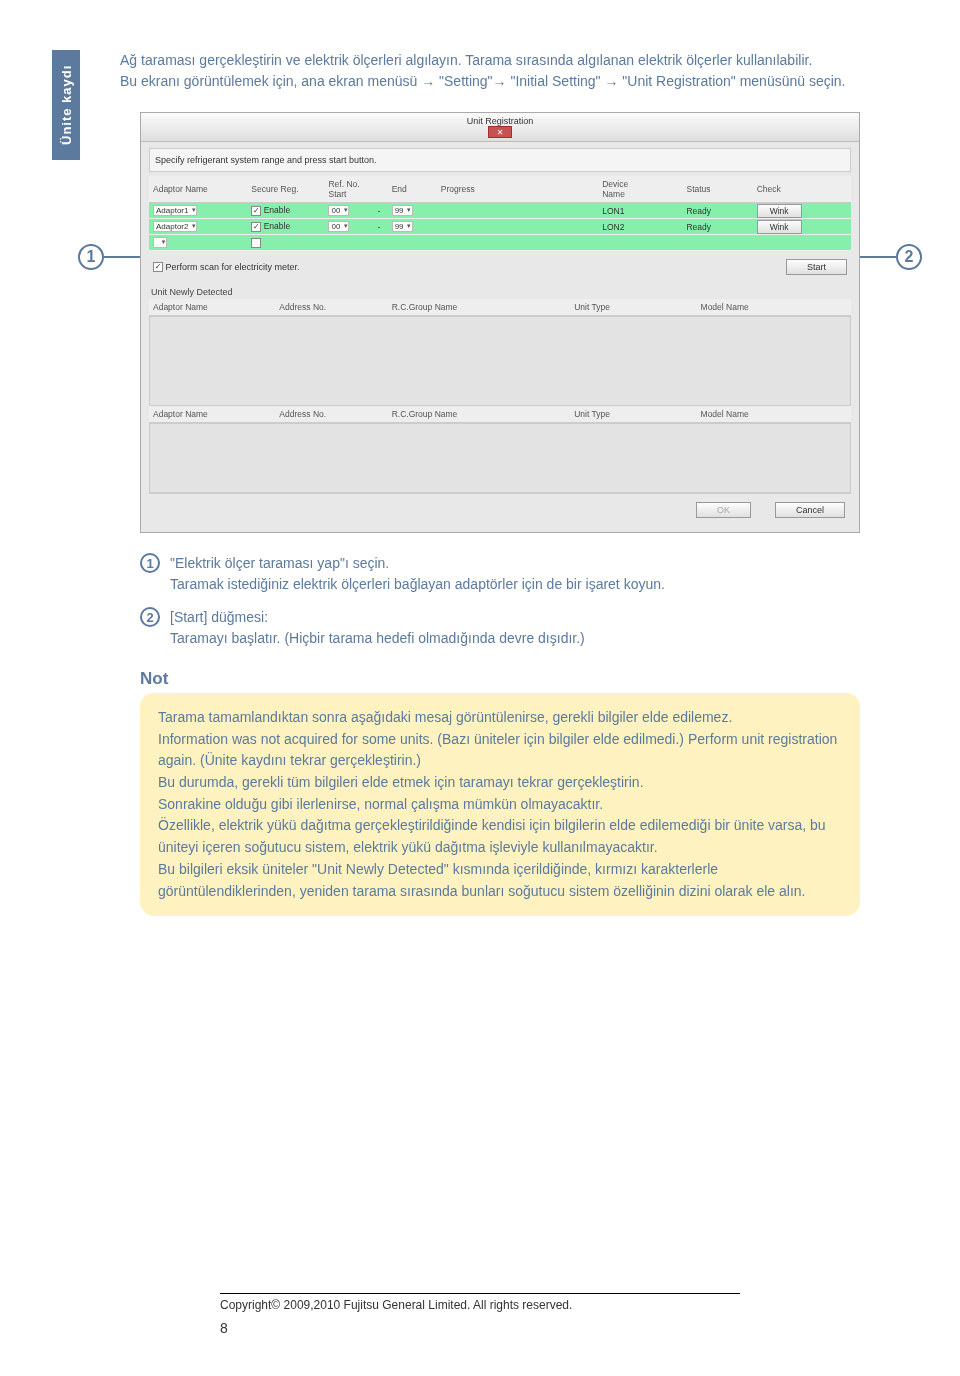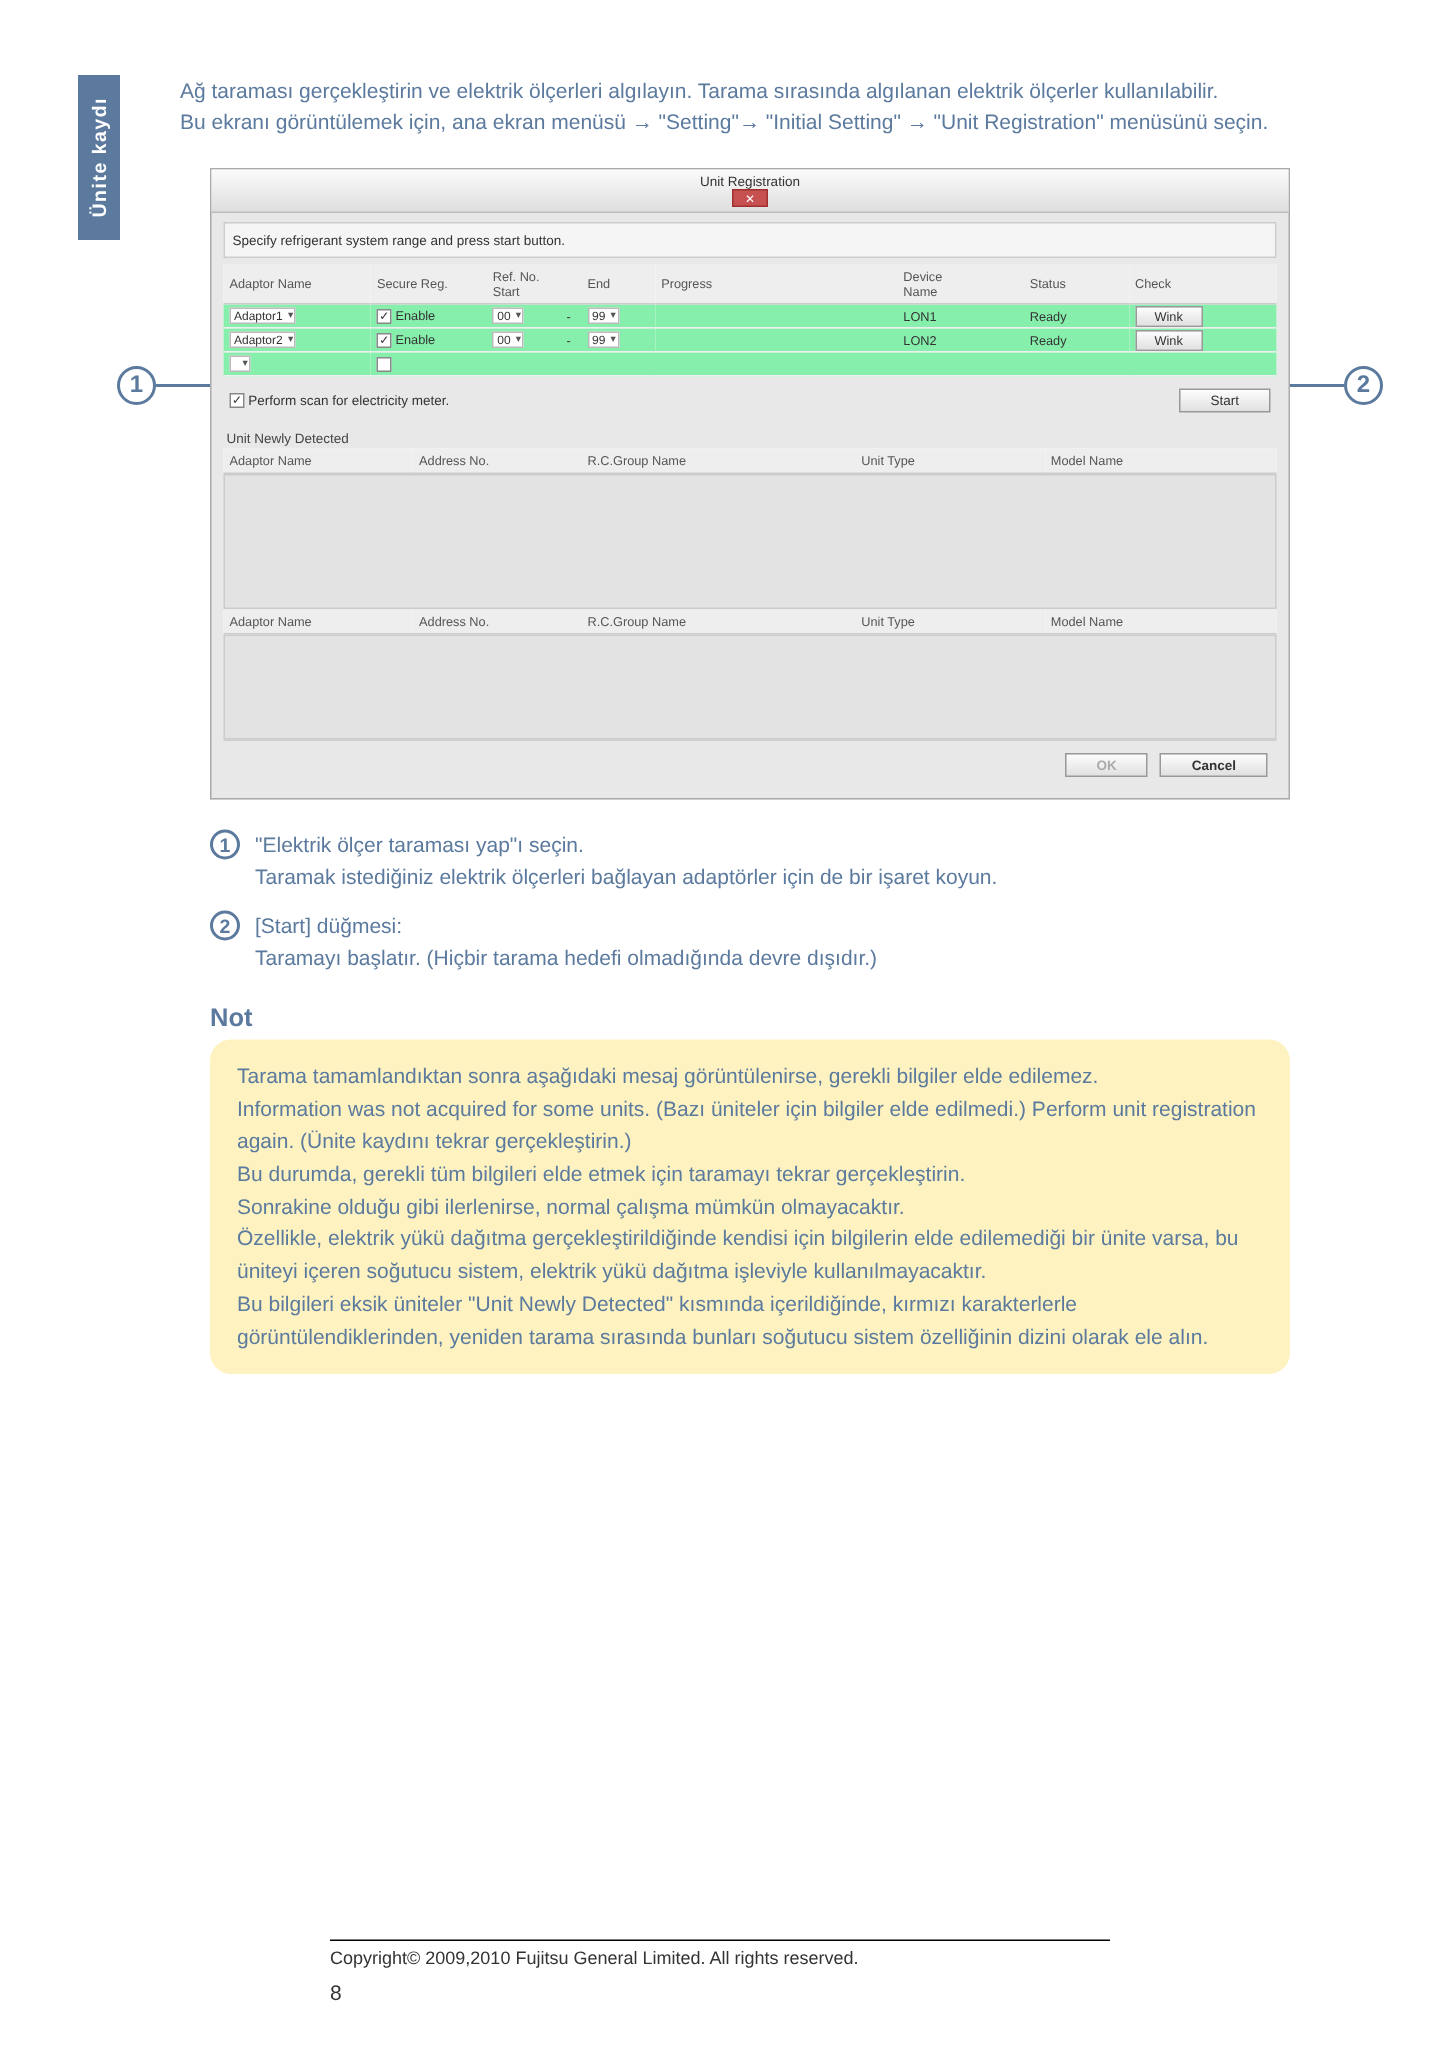--- a/index.html
+++ b/index.html
@@ -118,21 +118,21 @@
     padding: 2px 20px; font-size:9px;
   }
   .btn-tiny {
     border:1px solid #999; background:linear-gradient(#fdfdfd,#e0e0e0);
     padding: 1px 12px; font-size:8.5px;
   }
   .btn-dis { color:#aaa; }
   .sec-label { font-size:9px; color:#444; padding:4px 0 2px 2px; }
   .grey-box { background:#e3e3e3; border:1px solid #ccc; height:70px; }
   .grey-box-lg { background:#e3e3e3; border:1px solid #ccc; height:90px; }
-  .dlg-footer { display:flex; justify-content:flex-end; gap:8px; padding:8px 6px; border-top:1px solid #ccc;font-weight:bold; }
+  .dlg-footer { display:flex; justify-content:flex-end; gap:24px; padding:8px 6px; border-top:1px solid #ccc; }
   
   .callout {
     position: absolute;
     width: 26px; height: 26px;
     border: 2px solid #5b7a9e;
     border-radius: 50%;
     color: #5b7a9e;
     font-weight: bold;
     display:flex;align-items:center;justify-content:center;
     background:#fff;

